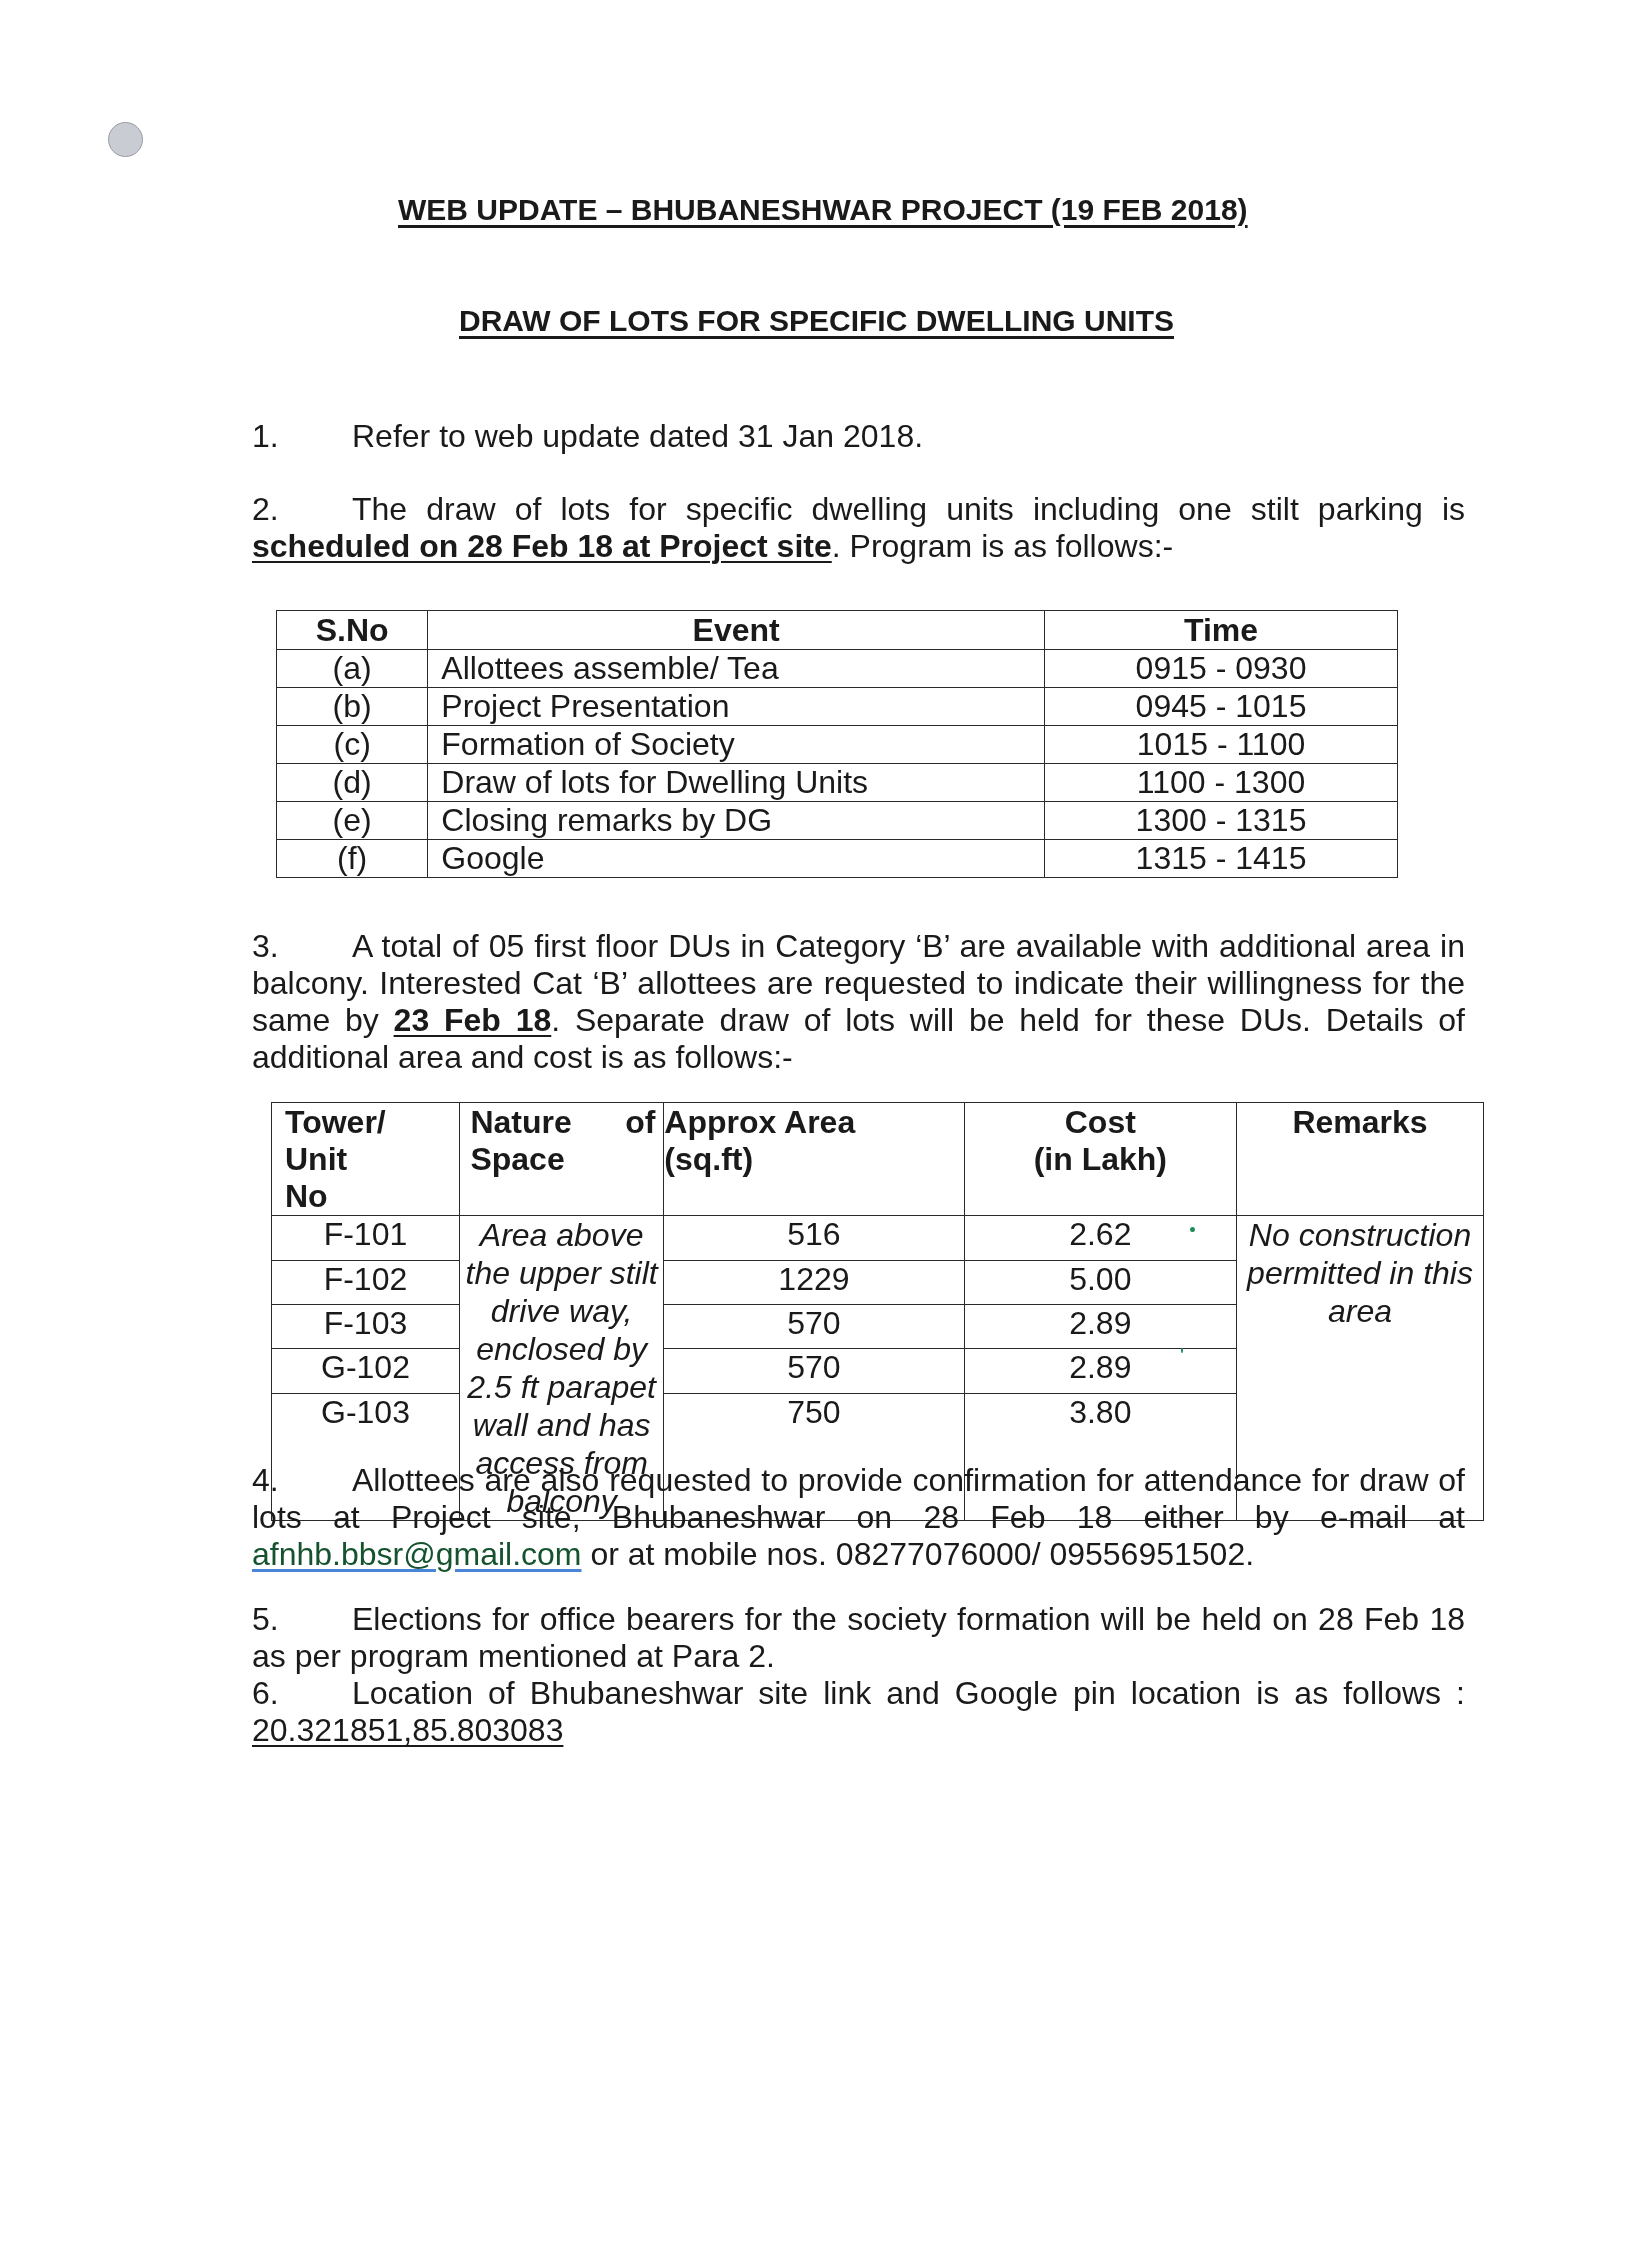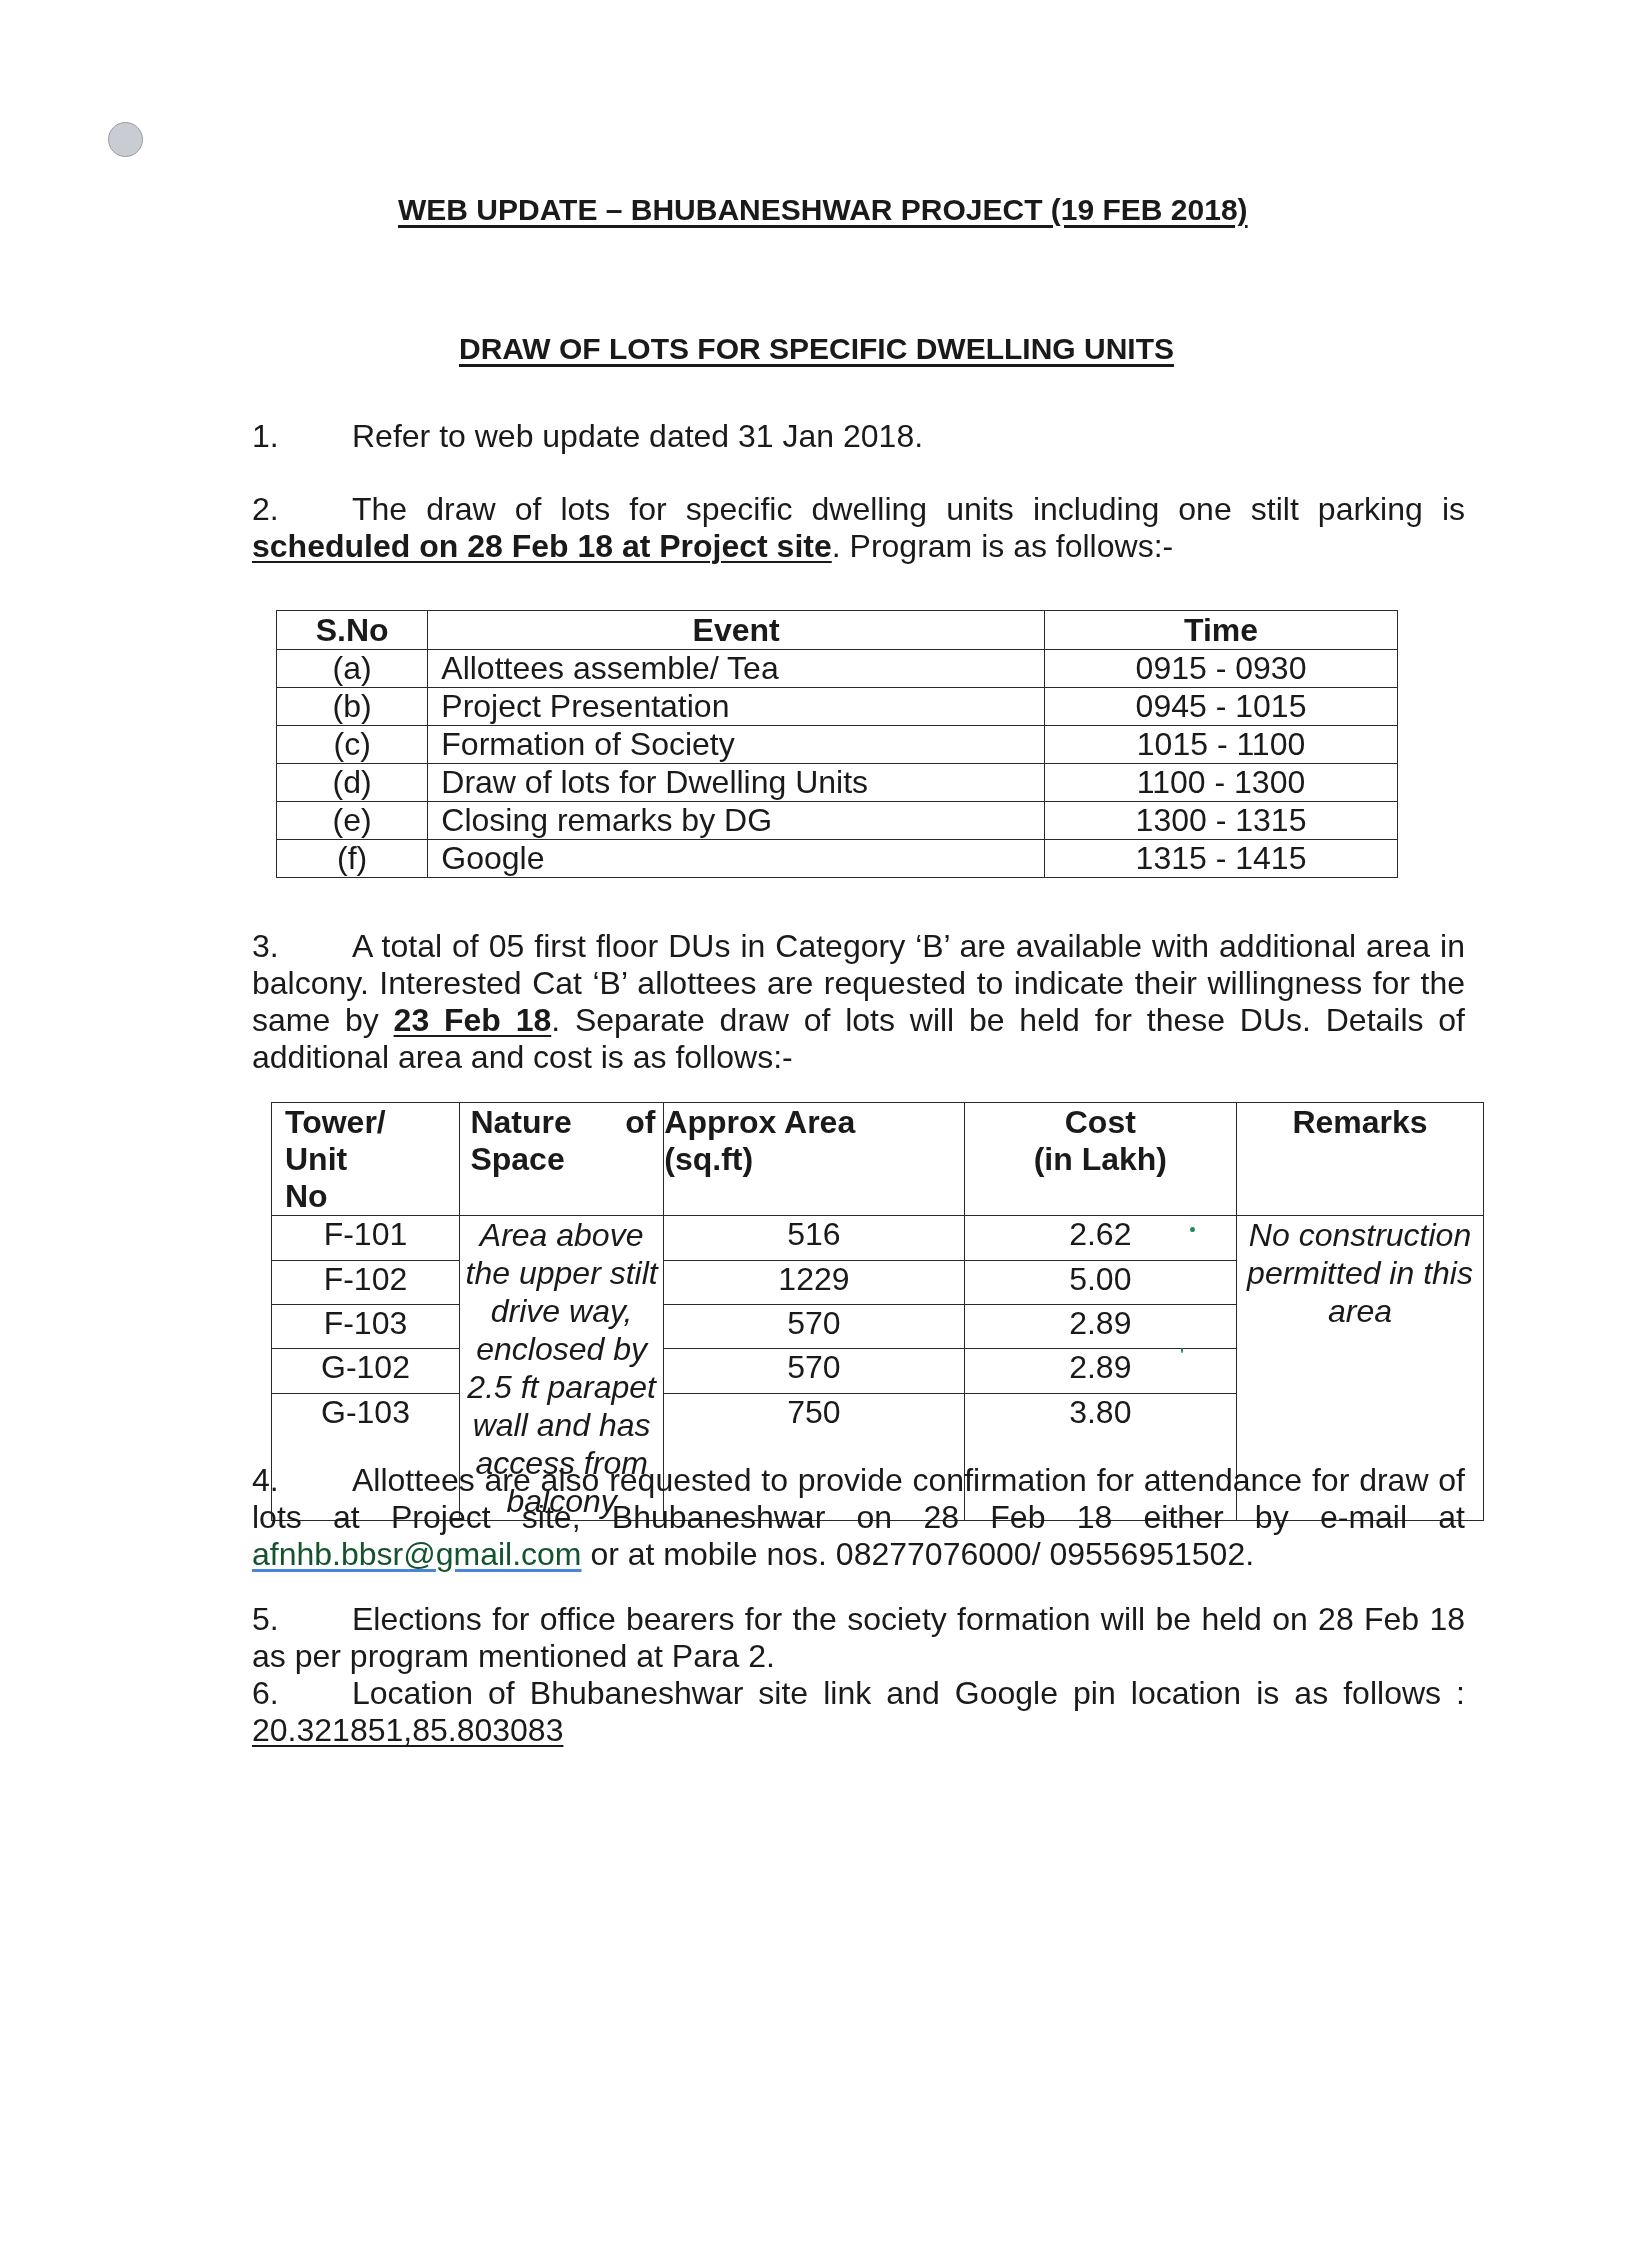--- a/index.html
+++ b/index.html
@@ -4,21 +4,21 @@
 <style>
   html, body { margin: 0; padding: 0; background: #ffffff; }
   body { width: 1626px; height: 2261px; position: relative; overflow: hidden;
          font-family: "Liberation Sans", sans-serif; color: #1a1a1a; }
   .punch-hole { position: absolute; left: 108px; top: 122px; width: 33px; height: 33px;
                 border-radius: 50%; background: #c9ccd3; border: 0.7px solid #9a9ca3; }
   .title { position: absolute; left: 0; width: 1626px; text-align: center;
            font-weight: bold; font-size: 30px; line-height: 37px; }
   .title span { text-decoration: underline; text-decoration-thickness: 2.6px; text-underline-offset: 4.6px; }
   .title-1 { top: 191px; padding-left: 19.6px; box-sizing: border-box; }
-  .title-2 { top: 302px; padding-left: 7px; box-sizing: border-box; margin-top: 28px; }
+  .title-2 { top: 302px; padding-left: 7px; box-sizing: border-box; }
   .para { position: absolute; left: 252px; width: 1213px; font-size: 32px; line-height: 37px;
           text-align: justify; }
   .para .num { display: inline-block; width: 100px; }
   .bold-u { font-weight: bold; text-decoration: underline; text-decoration-thickness: 2px; text-underline-offset: 3.9px; }
   .u { text-decoration: underline; text-decoration-thickness: 2px; text-underline-offset: 3.9px; }
   .email { color: #14532d; text-decoration: underline; text-decoration-color: #4a86d8; text-underline-offset: 3.9px; }
   .p1 { top: 418px; }
   .p2 { top: 491px; }
   .p3 { top: 928px; }
   .p4 { top: 1462px; }

